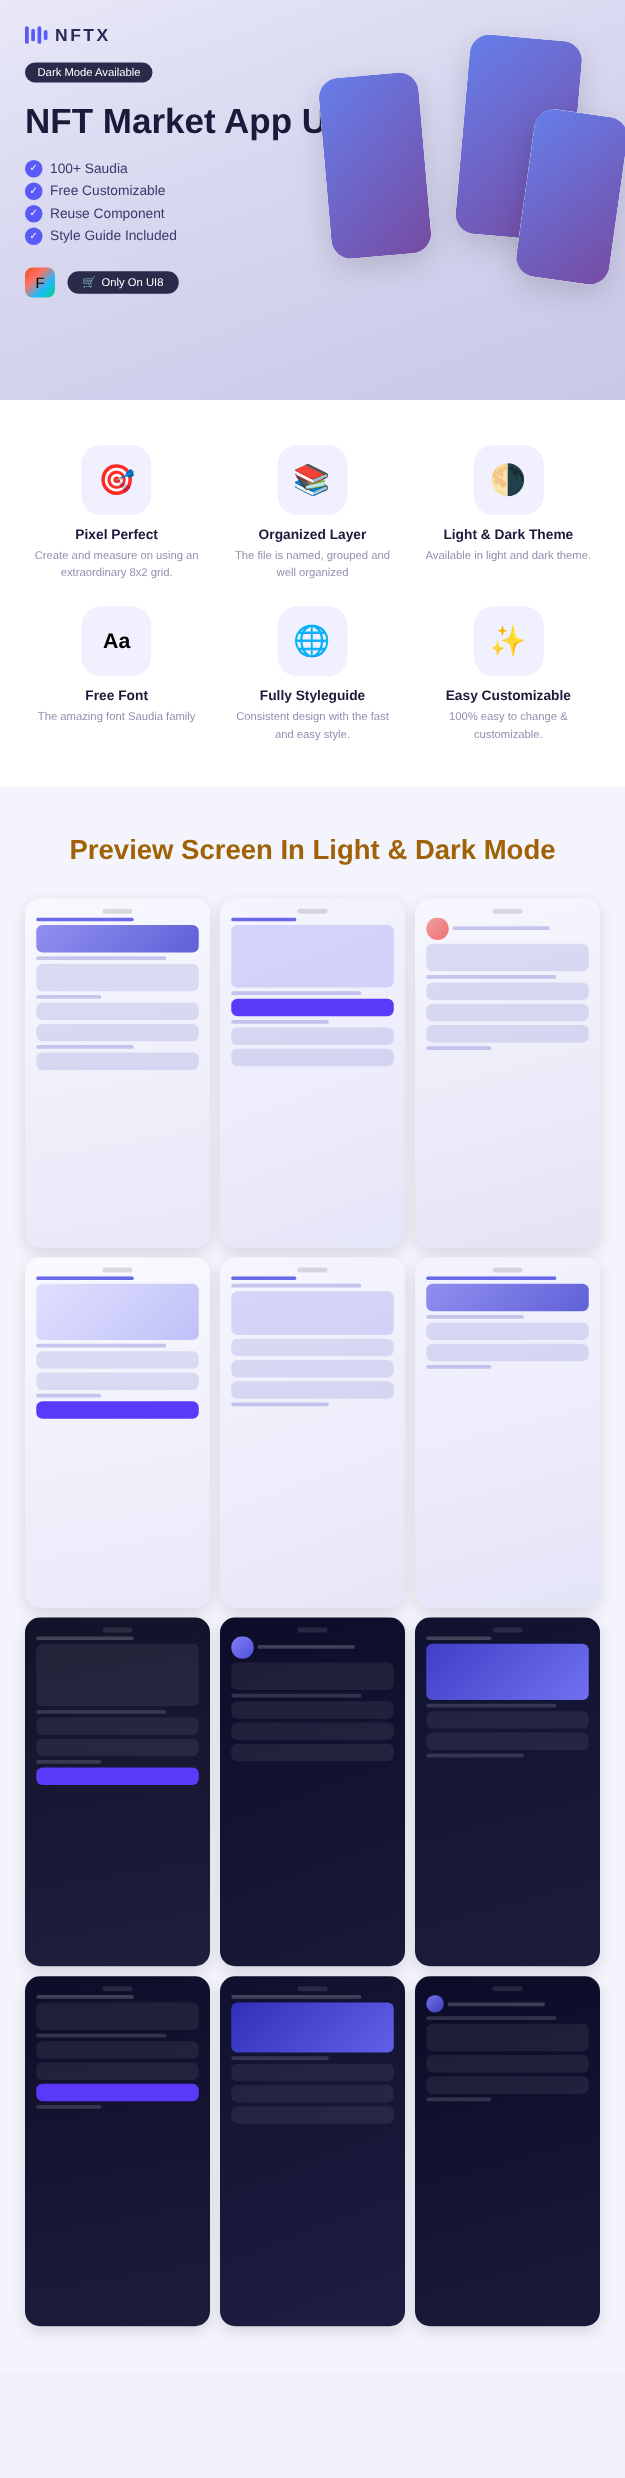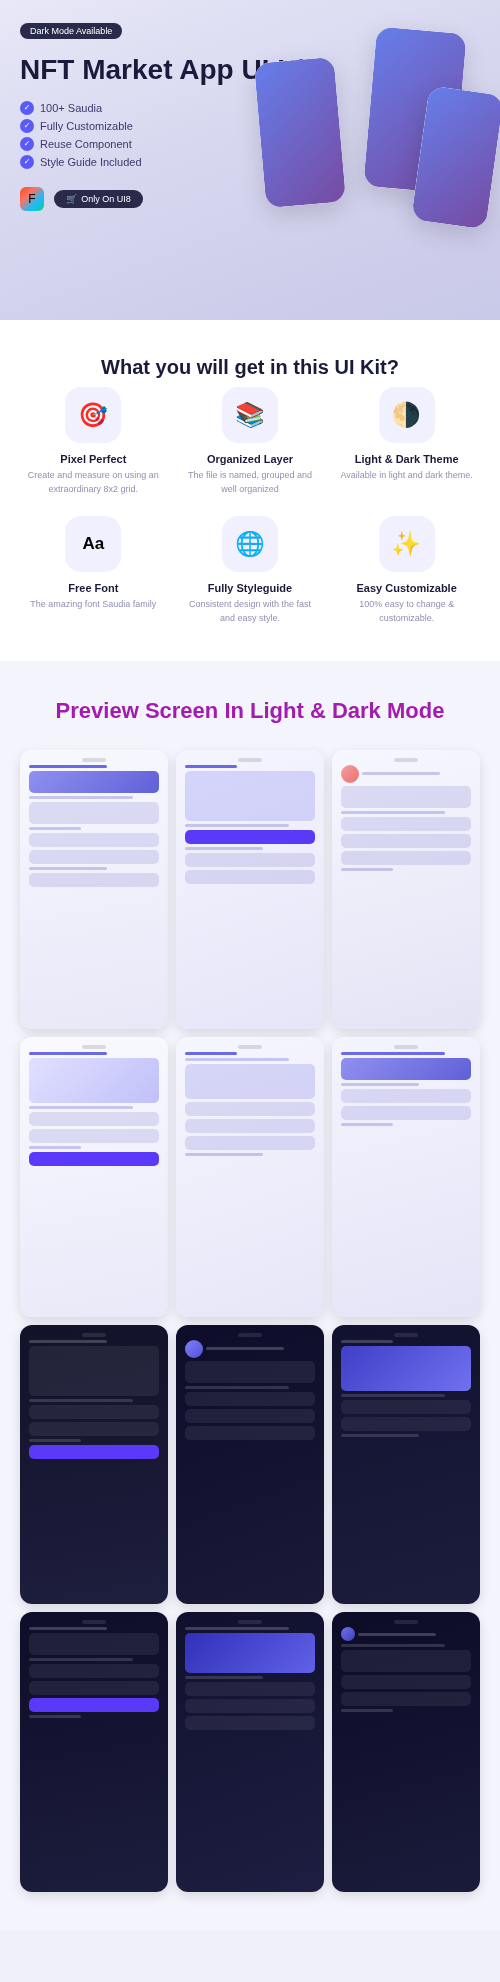--- a/index.html
+++ b/index.html
@@ -161,21 +161,21 @@
 
     
     .section-preview {
       background: #f4f4fc;
       padding: 36px 20px 30px;
       text-align: center;
     }
     .preview-title {
       font-size: 22px;
       font-weight: 800;
-      color: #a21caf;
+      color: #a16207;
       line-height: 1.3;
       margin-bottom: 24px;
     }
 
     .row-of-3 {
       display: grid;
       grid-template-columns: 1fr 1fr 1fr;
       gap: 8px;
       margin-bottom: 8px;
     }
@@ -245,33 +245,42 @@
       background: linear-gradient(135deg, #f0a0a0, #f07070);
       flex-shrink: 0;
     }
     .ph-row { display: flex; align-items: center; gap: 3px; }
 
   </style>
 </head>
 <body>
 
 <div class="hero">
+  <div class="hero-logo">
+    <div class="logo-icon">
+      <div class="logo-bar" style="height:14px"></div>
+      <div class="logo-bar" style="height:10px"></div>
+      <div class="logo-bar" style="height:14px"></div>
+      <div class="logo-bar" style="height:8px"></div>
+    </div>
+    <span class="logo-text">NFTX</span>
+  </div>
 
   <div class="dark-badge">Dark Mode Available</div>
 
   <h1 class="hero-title">NFT Market App UI Kit</h1>
 
   <ul class="feature-list">
     <li>
       <span class="check-icon">✓</span>
       <span>100+ Saudia</span>
     </li>
     <li>
       <span class="check-icon">✓</span>
-      <span>Fully Customizable</span>
+      <span>Free Customizable</span>
     </li>
     <li>
       <span class="check-icon">✓</span>
       <span>Reuse Component</span>
     </li>
     <li>
       <span class="check-icon">✓</span>
       <span>Style Guide Included</span>
     </li>
   </ul>
@@ -294,21 +303,20 @@
     <div class="mockup-phone phone-2">
       <div class="phone-screen phone-screen-2"></div>
     </div>
     <div class="mockup-phone phone-3">
       <div class="phone-screen phone-screen-3"></div>
     </div>
   </div>
 </div>
 
 <div class="section-what">
-  <h2 class="section-title">What you will get in this UI Kit?</h2>
 
   <div class="features-grid">
 
     <div class="feature-card">
       <div class="feature-icon-wrap">🎯</div>
       <div class="feature-card-title">Pixel Perfect</div>
       <div class="feature-card-desc">Create and measure on using an extraordinary 8x2 grid.</div>
     </div>
 
     <div class="feature-card">

